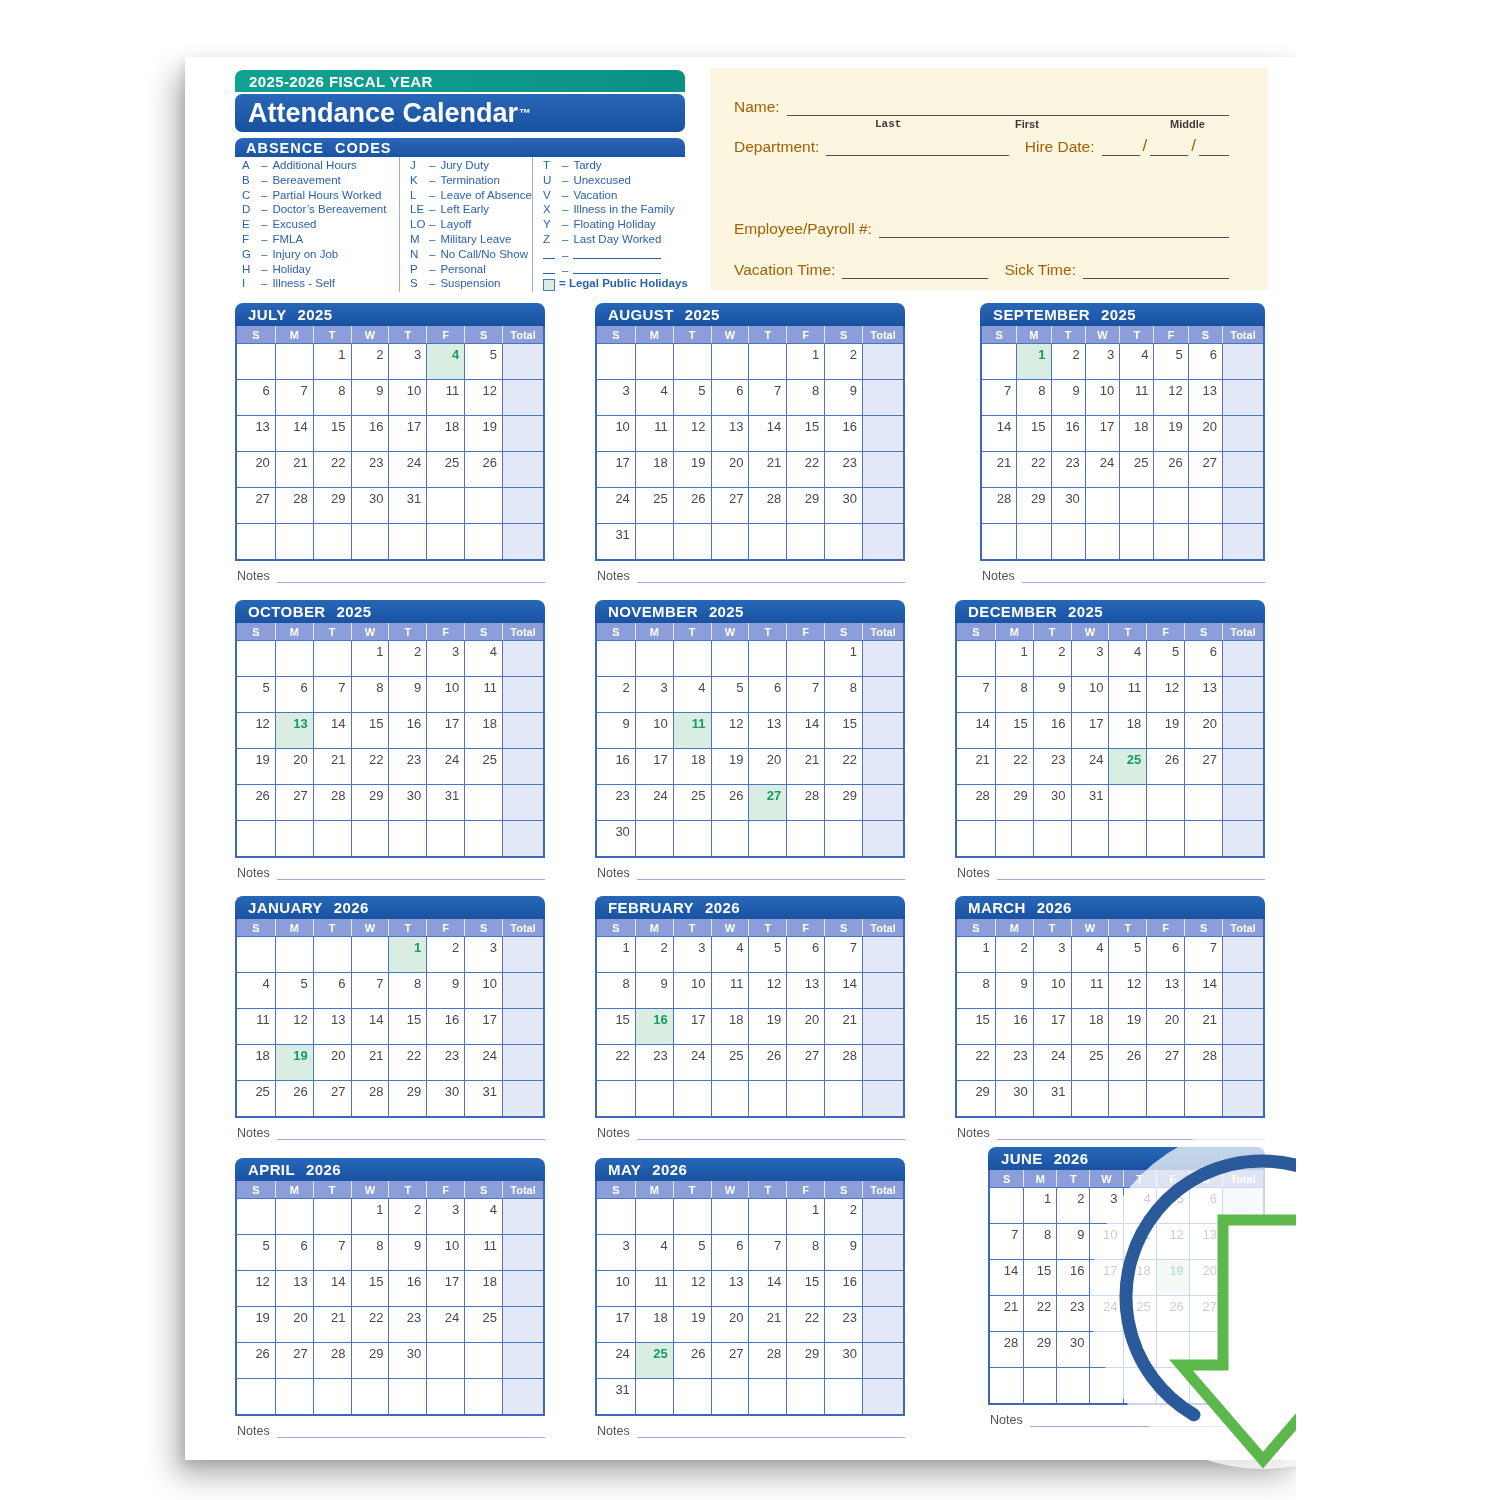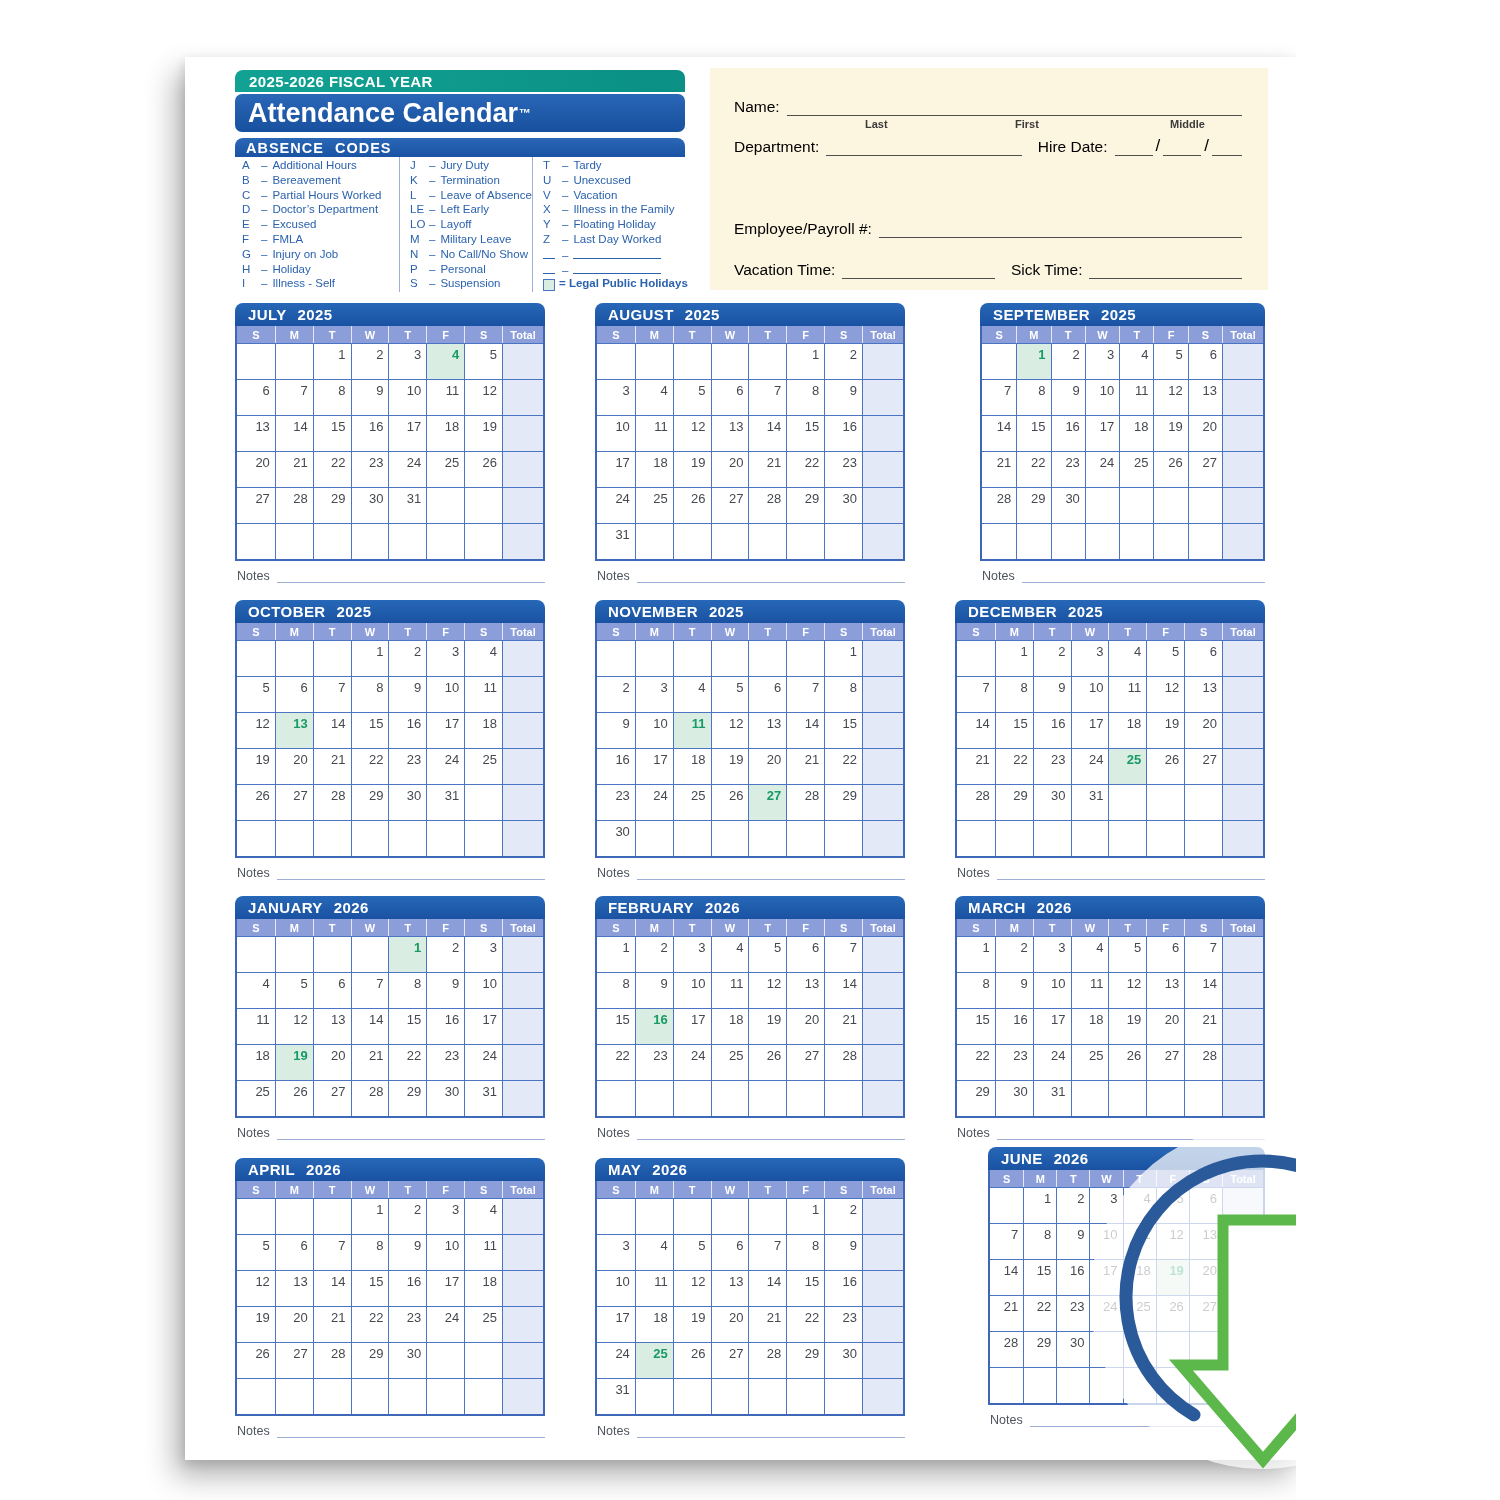--- a/index.html
+++ b/index.html
@@ -32,22 +32,22 @@
   .code-row .code{width:19px;flex:none;}
   .code-row .dash{margin-right:5px;flex:none;}
   .code-row .blankcode{border-bottom:1px solid #2b62ae;width:12px;height:11px;margin-right:7px;flex:none;}
   .code-row .blank-line{border-bottom:1px solid #2b62ae;width:88px;height:11px;flex:none;}
   .code-row.legend{font-weight:bold;}
   .swatch{width:12px;height:12px;background:#d9ede3;border:1px solid #4b74c3;margin:0 4px 0 0;
         flex:none;align-self:center;}
 
   
   .form{position:absolute;left:525px;top:11px;width:558px;height:222px;background:#fcf5df;}
-  .frow{position:absolute;left:24px;right:26px;height:22px;display:flex;align-items:flex-end;
-        color:#000000;font-size:15.5px;white-space:nowrap;}
+  .frow{position:absolute;left:24px;right:39px;height:22px;display:flex;align-items:flex-end;
+        color:#a16207;font-size:15.5px;white-space:nowrap;}
   .frow .lab{margin-right:7px;}
   .fline{flex:1;border-bottom:1.6px solid #4e4e4e;height:100%;}
   .fseg{border-bottom:1.6px solid #4e4e4e;width:38px;height:100%;flex:none;}
   .slash{font-size:17px;padding:0 3px;}
   .paren{font-size:20px;line-height:15px;}
   .gap{width:16px;flex:none;}
   .sub{position:absolute;top:50px;font-size:11px;font-weight:bold;color:#3b3b3b;}
 
   
   .cal{position:absolute;width:310px;}
@@ -104,21 +104,21 @@
             <span class="lbl">Bereavement</span>
           </div>
           <div class="code-row">
             <span class="code">C</span>
             <span class="dash">–</span>
             <span class="lbl">Partial Hours Worked</span>
           </div>
           <div class="code-row">
             <span class="code">D</span>
             <span class="dash">–</span>
-            <span class="lbl">Doctor’s Department</span>
+            <span class="lbl">Doctor’s Bereavement</span>
           </div>
           <div class="code-row">
             <span class="code">E</span>
             <span class="dash">–</span>
             <span class="lbl">Excused</span>
           </div>
           <div class="code-row">
             <span class="code">F</span>
             <span class="dash">–</span>
             <span class="lbl">FMLA</span>
@@ -232,21 +232,21 @@
             <span class="lbl">= Legal Public Holidays</span>
           </div>
         </div>
       </div>
 
     <div class="form">
       <div class="frow" style="top:26px;">
         <span class="lab">Name:</span>
         <span class="fline"></span>
       </div>
-      <span class="sub" style="left:155px;">Last</span>
+      <span class="sub" style="left:165px;font-family:Liberation Mono, monospace;">Last</span>
       <span class="sub" style="left:305px;">First</span>
       <span class="sub" style="left:460px;">Middle</span>
 
       <div class="frow" style="top:66px;">
         <span class="lab">Department:</span>
         <span class="fline"></span>
         <span class="gap"></span>
         <span class="lab">Hire Date:</span>
         <span class="fseg"></span>
         <span class="slash">/</span>

